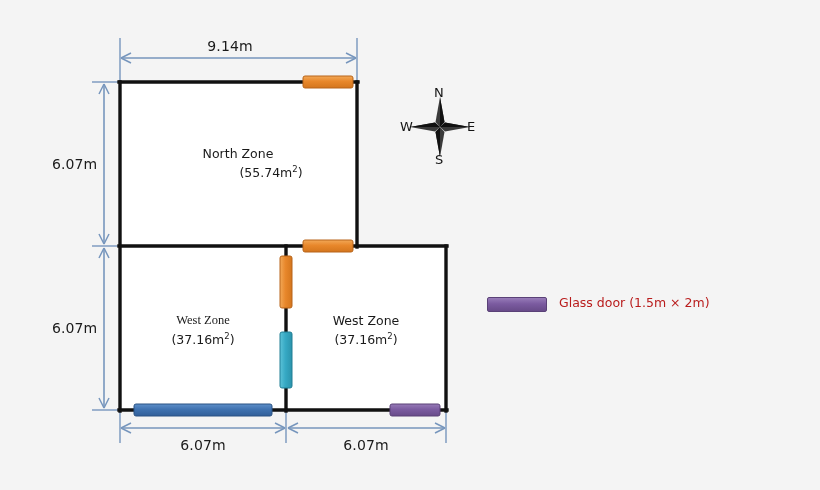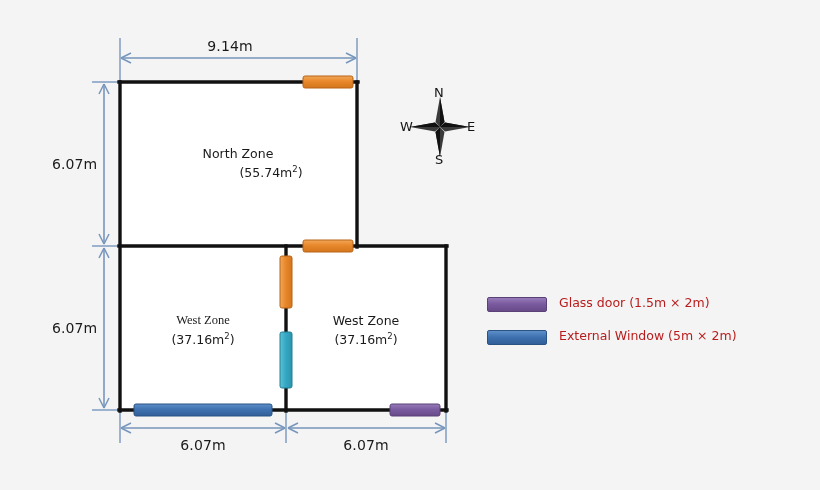--- a/index.html
+++ b/index.html
@@ -224,17 +224,13 @@
 <div class="lbl compass-letter" style="left:434px; top:85px;">N</div>
 <div class="lbl compass-letter" style="left:467px; top:119px;">E</div>
 <div class="lbl compass-letter" style="left:435px; top:152px;">S</div>
 <div class="lbl compass-letter" style="left:400px; top:119px;">W</div>
 
 <div id="legend">
   <div class="legend-row">
     <span class="legend-swatch" style="background:linear-gradient(to bottom,#977bb8 0%,#7b5ba0 45%,#684b89 100%); border:1px solid #5a4177;"></span>
     <span class="legend-label">Glass door (1.5m × 2m)</span>
   </div>
-  <div class="legend-row">
-    <span class="legend-swatch" style="background:linear-gradient(to bottom,#5d8fc9 0%,#3f72b0 45%,#315f99 100%); border:1px solid #2a5384;"></span>
-    <span class="legend-label">External Window (5m × 2m)</span>
-  </div>
 </div>
 
 </body></html>

